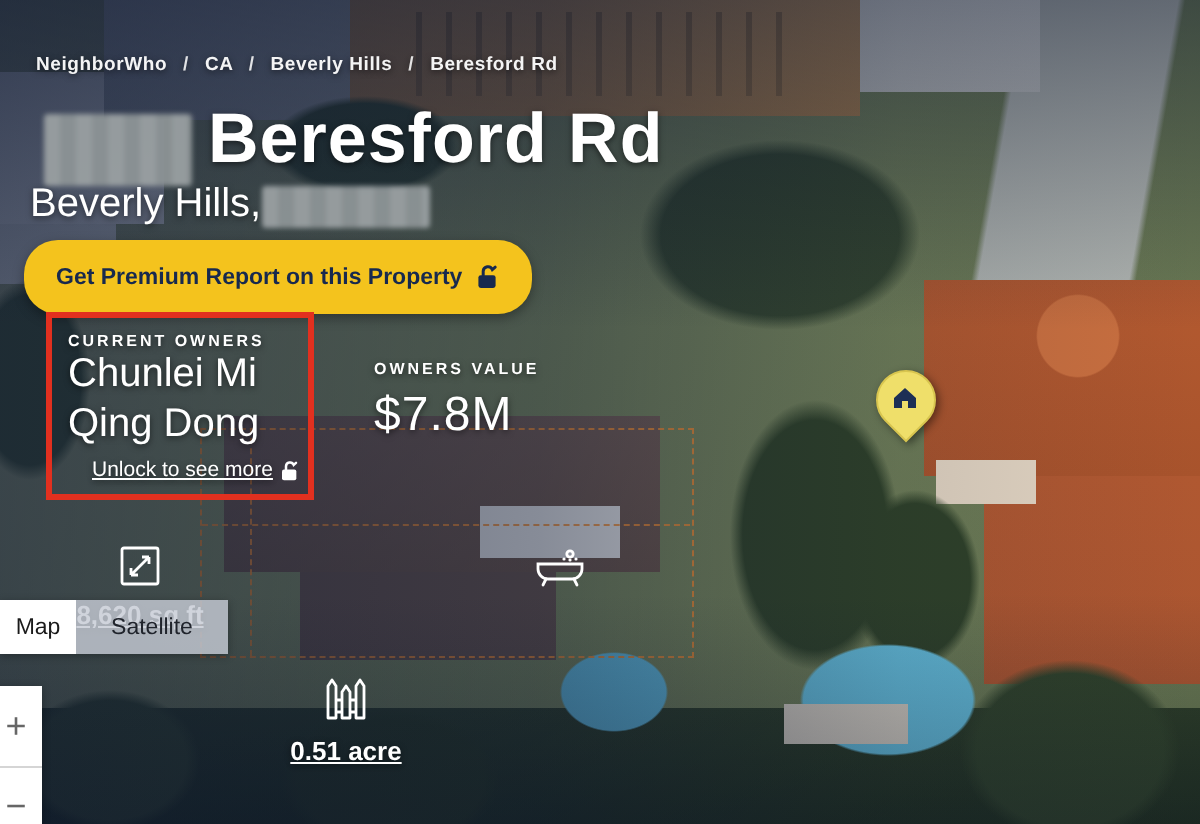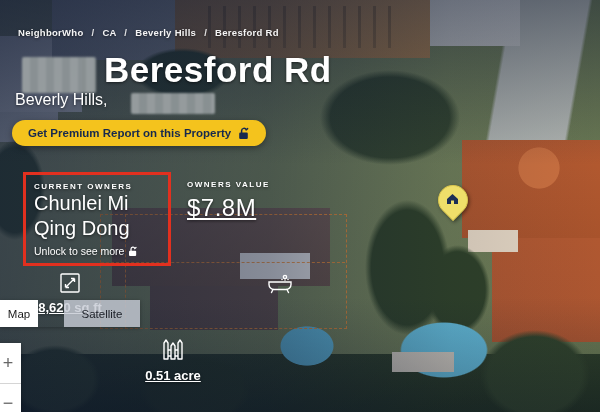--- a/index.html
+++ b/index.html
@@ -73,49 +73,49 @@
   .crumb-sep{margin:0 5px;opacity:.9;}
 
   .redact{position:absolute;background:
     repeating-linear-gradient(90deg,#9aa0a2 0 8px,#8d9496 8px 16px),
     #95999b;filter:blur(1.3px);border-radius:2px;opacity:.95;}
   .redact-number{left:22px;top:57px;width:74px;height:36px;}
   .redact-suffix{left:131px;top:93px;width:84px;height:21px;}
 
   .street-title{position:absolute;left:104px;top:50px;font-size:35px;font-weight:800;
     letter-spacing:.5px;white-space:nowrap;}
-  .city-line{position:absolute;left:15px;top:91px;font-size:16px;font-weight:400;}
-
-  .premium-btn{position:absolute;left:12px;top:120px;height:26px;padding:0 16px;
+  .city-line{position:absolute;left:15px;top:91px;font-size:20px;font-weight:400;}
+
+  .premium-btn{position:absolute;left:12px;top:120px;height:37px;padding:0 16px;
     background:#F4C31D;border:none;border-radius:17px;display:flex;align-items:center;gap:7px;
     font-family:"Liberation Sans",sans-serif;font-size:11.5px;font-weight:700;color:#17294E;
     cursor:pointer;box-shadow:0 2px 6px rgba(0,0,0,.35);white-space:nowrap;justify-content:center;}
 
-  .owners-box{position:absolute;left:23px;top:172px;width:112px;
-    border:3px solid #E2301F;padding:7px 22px 6px 8px;}
+  .owners-box{position:absolute;left:23px;top:156px;width:112px;
+    border:3px solid #E2301F;padding:7px 8px 6px 8px;}
   .sec-label{font-size:8px;font-weight:700;letter-spacing:1.5px;white-space:nowrap;}
   .owner-name{font-size:20px;font-weight:400;line-height:25px;white-space:nowrap;}
   .unlock-link{margin-top:4px;font-size:10.5px;display:flex;align-items:center;gap:4px;
     cursor:pointer;white-space:nowrap;}
-  .unlock-link .txt{}
+  .unlock-link .txt{text-decoration:underline;margin-left:12px;}
 
   .value-block{position:absolute;left:187px;top:180px;}
-  .value-amount{font-size:24px;font-weight:400;margin-top:5px;letter-spacing:.5px;text-decoration:underline;}
+  .value-amount{font-size:24px;font-weight:400;margin-top:5px;letter-spacing:.5px;}
 
   .stat{position:absolute;width:100px;text-align:center;text-decoration:underline;}
   .stat .ic{height:26px;display:flex;align-items:flex-end;justify-content:center;}
   .stat .lbl{margin-top:6px;font-size:13px;font-weight:600;white-space:nowrap;}
   .stat-sqft{left:20px;top:268px;}
   .stat-bed{left:126px;top:268px;}
   .stat-bath{left:230px;top:268px;}
   .stat-lot{left:123px;top:336px;}
 
   
   .map-type{position:absolute;left:0;top:300px;height:27px;display:flex;z-index:6;
-    font-size:11.5px;box-shadow:0 1px 4px rgba(0,0,0,.3);gap:26px;}
+    font-size:11.5px;box-shadow:0 1px 4px rgba(0,0,0,.3);}
   .map-btn{width:38px;background:#fff;color:#1a1a1a;border:none;cursor:pointer;
     font-family:"Liberation Sans",sans-serif;font-size:11.5px;display:flex;align-items:center;justify-content:center;}
   .sat-btn{width:76px;background:rgba(198,203,212,.82);color:#20242c;border:none;cursor:pointer;
     font-family:"Liberation Sans",sans-serif;font-size:11.5px;display:flex;align-items:center;justify-content:center;}
   .zoom-ctl{position:absolute;left:-5px;top:343px;width:26px;height:80px;background:#fff;z-index:6;
     box-shadow:0 1px 4px rgba(0,0,0,.3);display:flex;flex-direction:column;}
   .zoom-btn{flex:1;border:none;background:#fff;color:#666;font-size:18px;line-height:1;
     cursor:pointer;font-family:"Liberation Sans",sans-serif;padding:0;}
   .zoom-btn:first-child{border-bottom:1px solid #d5d5d5;}
 

